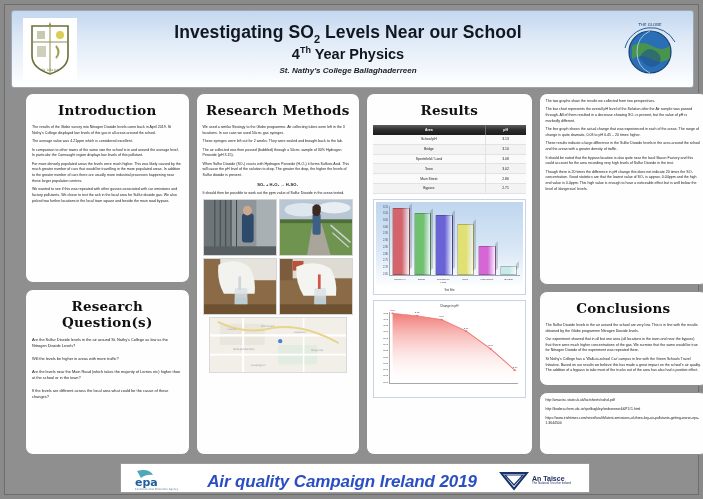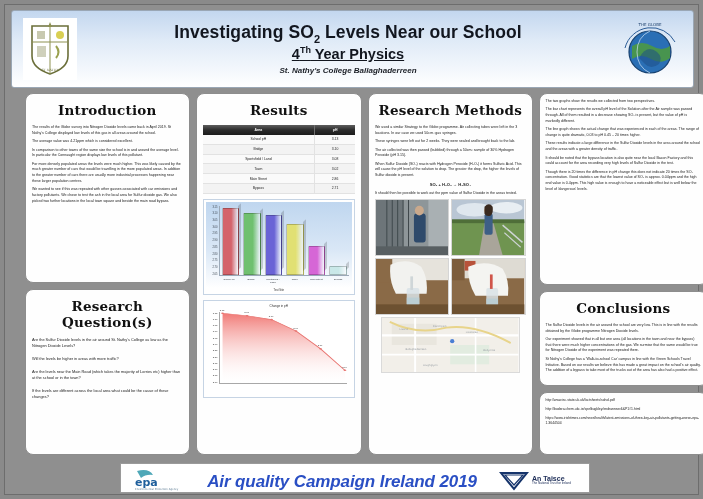--- a/index.html
+++ b/index.html
@@ -39,21 +39,21 @@
   .crest-svg { width: 44px; height: 54px; }
   .title-block {
     flex: 1 1 auto; text-align: center; padding: 0 6px;
   }
   .ptitle {
     font-size: 17.5px; font-weight: bold; color: #12161f;
     letter-spacing: .1px; line-height: 1.08;
   }
   .ptitle sub { font-size: 11px; }
   .psub {
-    font-size: 14.5px; font-weight: bold; color: #12161f; line-height: 1.2; text-decoration: underline;
+    font-size: 14.5px; font-weight: bold; color: #12161f; line-height: 1.2;
   }
   .psub sup { font-size: 9px; }
   .pschool {
     font-size: 8px; font-weight: bold; font-style: italic;
     color: #1b1f26; margin-top: 3px;
   }
   .globe-logo {
     width: 62px; height: 62px; margin-right: 12px; flex: 0 0 auto;
     position: relative;
   }
@@ -291,156 +291,20 @@
         </div>
       </div>
 
       <div class="panel" style="flex:1 1 auto;">
         <h2>Research Question(s)</h2>
         <div class="body-text qlist">
           <p>Are the Sulfur Dioxide levels in the air around St. Nathy's College as low as the Nitrogen Dioxide Levels?</p>
           <p>Will the levels be higher in areas with more traffic?</p>
           <p>Are the levels near the Main Road (which takes the majority of Lorries etc) higher than at the school or in the town?</p>
           <p>If the levels are different across the local area what could be the cause of these changes?</p>
-        </div>
-      </div>
-    </div>
-
-    <div class="col col-3">
-      <div class="panel" style="flex:1 1 auto;">
-        <h2>Results</h2>
-
-        <table class="rtable">
-          <thead>
-            <tr>
-              <th>Area</th>
-              <th>pH</th>
-            </tr>
-          </thead>
-          <tbody>
-            <tr>
-              <td>School pH</td>
-              <td>3.13</td>
-            </tr>
-            <tr>
-              <td>Bridge</td>
-              <td>3.10</td>
-            </tr>
-            <tr>
-              <td>Sportsfield / Land</td>
-              <td>3.08</td>
-            </tr>
-            <tr>
-              <td>Town</td>
-              <td>3.02</td>
-            </tr>
-            <tr>
-              <td>Main Street</td>
-              <td>2.86</td>
-            </tr>
-            <tr>
-              <td>Bypass</td>
-              <td>2.71</td>
-            </tr>
-          </tbody>
-        </table>
-
-        <div class="chartbox">
-          <div class="bar-chart">
-            <div class="bc-yaxis">
-              <span>3.15</span>
-              <span>3.10</span>
-              <span>3.05</span>
-              <span>3.00</span>
-              <span>2.95</span>
-              <span>2.90</span>
-              <span>2.85</span>
-              <span>2.80</span>
-              <span>2.75</span>
-              <span>2.70</span>
-              <span>2.65</span>
-            </div>
-            <div class="bc-plot">
-              <div class="bar-wrap">
-                  <div class="bar" id="bar0" style="height: 96%; background: linear-gradient(to right, rgb(212, 99, 107) 0%, rgb(212, 99, 107) 55%, rgba(255, 255, 255, 0.45) 100%);"></div>
-                </div>
-              <div class="bar-wrap">
-                  <div class="bar" id="bar1" style="height: 90%; background: linear-gradient(to right, rgb(111, 192, 111) 0%, rgb(111, 192, 111) 55%, rgba(255, 255, 255, 0.45) 100%);"></div>
-                </div>
-              <div class="bar-wrap">
-                  <div class="bar" id="bar2" style="height: 86%; background: linear-gradient(to right, rgb(106, 99, 214) 0%, rgb(106, 99, 214) 55%, rgba(255, 255, 255, 0.45) 100%);"></div>
-                </div>
-              <div class="bar-wrap">
-                  <div class="bar" id="bar3" style="height: 74%; background: linear-gradient(to right, rgb(225, 224, 115) 0%, rgb(225, 224, 115) 55%, rgba(255, 255, 255, 0.45) 100%);"></div>
-                </div>
-              <div class="bar-wrap">
-                  <div class="bar" id="bar4" style="height: 42%; background: linear-gradient(to right, rgb(214, 102, 214) 0%, rgb(214, 102, 214) 55%, rgba(255, 255, 255, 0.45) 100%);"></div>
-                </div>
-              <div class="bar-wrap">
-                  <div class="bar" id="bar5" style="height: 12%; background: linear-gradient(to right, rgb(201, 232, 232) 0%, rgb(201, 232, 232) 55%, rgba(255, 255, 255, 0.45) 100%);"></div>
-                </div>
-            </div>
-            <div class="bc-xaxis">
-              <span>School pH</span>
-              <span>Bridge</span>
-              <span>Sportsfield / Land</span>
-              <span>Town</span>
-              <span>Main Street</span>
-              <span>Bypass</span>
-            </div>
-          </div>
-          <div class="bc-xlabel">Test Site</div>
-        </div>
-
-        <div class="chartbox">
-          <div class="line-chart">
-            <div class="lc-title">Change in pH</div>
-            <div class="lc-yaxis">
-              <span>3.15</span>
-              <span>3.10</span>
-              <span>3.05</span>
-              <span>3.00</span>
-              <span>2.95</span>
-              <span>2.90</span>
-              <span>2.85</span>
-              <span>2.80</span>
-              <span>2.75</span>
-              <span>2.70</span>
-              <span>2.65</span>
-              <span>2.60</span>
-            </div>
-            <div class="lc-plot">
-              <svg id="lc-svg" viewBox="0 0 100 100" preserveAspectRatio="none" style="position:absolute;inset:0;width:100%;height:100%">
-                <defs>
-                  <linearGradient id="areaGrad" x1="0" y1="0" x2="0" y2="1">
-                    <stop offset="0%" stop-color="#f0736f" stop-opacity=".95"></stop>
-                    <stop offset="100%" stop-color="#ffffff" stop-opacity=".1"></stop>
-                  </linearGradient>
-                </defs>
-                <path id="lc-area" fill="url(#areaGrad)" d="M2,100 L2,1.7857142857143202 L21.200000000000003,5.357142857142904 L40.400000000000006,10.714285714285722 L59.599999999999994,26.78571428571435 L78.80000000000001,51.785714285714285 L98,82.14285714285712 L98,100 Z"></path>
-                <polyline id="lc-line" fill="none" stroke="#e8736f" stroke-width="0.9" points="2,1.7857142857143202 21.200000000000003,5.357142857142904 40.400000000000006,10.714285714285722 59.599999999999994,26.78571428571435 78.80000000000001,51.785714285714285 98,82.14285714285712"></polyline>
-                <g id="lc-points">
-                    <circle cx="2" cy="1.7857142857143202" r="1.1" fill="#e8736f"></circle>
-                    <circle cx="21.200000000000003" cy="5.357142857142904" r="1.1" fill="#e8736f"></circle>
-                    <circle cx="40.400000000000006" cy="10.714285714285722" r="1.1" fill="#e8736f"></circle>
-                    <circle cx="59.599999999999994" cy="26.78571428571435" r="1.1" fill="#e8736f"></circle>
-                    <circle cx="78.80000000000001" cy="51.785714285714285" r="1.1" fill="#e8736f"></circle>
-                    <circle cx="98" cy="82.14285714285712" r="1.1" fill="#e8736f"></circle>
-                  </g>
-              </svg>
-              <div id="lc-labels" style="position:absolute;inset:0;">
-                  <div style="position: absolute; font-size: 2.4px; color: rgb(68, 68, 68); transform: translate(-50%, -130%); left: 2%; top: 1.78571%; white-space: nowrap;">3.15</div>
-                  <div style="position: absolute; font-size: 2.4px; color: rgb(68, 68, 68); transform: translate(-50%, -130%); left: 21.2%; top: 5.35714%; white-space: nowrap;">3.13</div>
-                  <div style="position: absolute; font-size: 2.4px; color: rgb(68, 68, 68); transform: translate(-50%, -130%); left: 40.4%; top: 10.7143%; white-space: nowrap;">3.10</div>
-                  <div style="position: absolute; font-size: 2.4px; color: rgb(68, 68, 68); transform: translate(-50%, -130%); left: 59.6%; top: 26.7857%; white-space: nowrap;">3.01</div>
-                  <div style="position: absolute; font-size: 2.4px; color: rgb(68, 68, 68); transform: translate(-50%, -130%); left: 78.8%; top: 51.7857%; white-space: nowrap;">2.87</div>
-                  <div style="position: absolute; font-size: 2.4px; color: rgb(68, 68, 68); transform: translate(-50%, -130%); left: 98%; top: 82.1429%; white-space: nowrap;">2.70</div>
-                </div>
-            </div>
-          </div>
         </div>
       </div>
     </div>
 
     <div class="col col-2">
       <div class="panel" style="flex:1 1 auto;">
         <h2>Research Methods</h2>
         <div class="body-text">
           <p>We used a similar Strategy to the Globe programme. Air collecting tubes were left in the 3 locations. In our case we used 50cm³ gas syringes.</p>
           <p>These syringes were left out for 2 weeks. They were sealed and brought back to the lab.</p>
@@ -527,20 +391,156 @@
               <text x="86" y="16">Castlerea</text>
               <text x="24" y="33">Ballaghaderreen</text>
               <text x="104" y="34">Ballymoe</text>
               <text x="42" y="50">Loughglynn</text>
             </g>
           </svg>
         </div>
       </div>
     </div>
 
+    <div class="col col-3">
+      <div class="panel" style="flex:1 1 auto;">
+        <h2>Results</h2>
+
+        <table class="rtable">
+          <thead>
+            <tr>
+              <th>Area</th>
+              <th>pH</th>
+            </tr>
+          </thead>
+          <tbody>
+            <tr>
+              <td>School pH</td>
+              <td>3.13</td>
+            </tr>
+            <tr>
+              <td>Bridge</td>
+              <td>3.10</td>
+            </tr>
+            <tr>
+              <td>Sportsfield / Land</td>
+              <td>3.08</td>
+            </tr>
+            <tr>
+              <td>Town</td>
+              <td>3.02</td>
+            </tr>
+            <tr>
+              <td>Main Street</td>
+              <td>2.86</td>
+            </tr>
+            <tr>
+              <td>Bypass</td>
+              <td>2.71</td>
+            </tr>
+          </tbody>
+        </table>
+
+        <div class="chartbox">
+          <div class="bar-chart">
+            <div class="bc-yaxis">
+              <span>3.15</span>
+              <span>3.10</span>
+              <span>3.05</span>
+              <span>3.00</span>
+              <span>2.95</span>
+              <span>2.90</span>
+              <span>2.85</span>
+              <span>2.80</span>
+              <span>2.75</span>
+              <span>2.70</span>
+              <span>2.65</span>
+            </div>
+            <div class="bc-plot">
+              <div class="bar-wrap">
+                  <div class="bar" id="bar0" style="height: 96%; background: linear-gradient(to right, rgb(212, 99, 107) 0%, rgb(212, 99, 107) 55%, rgba(255, 255, 255, 0.45) 100%);"></div>
+                </div>
+              <div class="bar-wrap">
+                  <div class="bar" id="bar1" style="height: 90%; background: linear-gradient(to right, rgb(111, 192, 111) 0%, rgb(111, 192, 111) 55%, rgba(255, 255, 255, 0.45) 100%);"></div>
+                </div>
+              <div class="bar-wrap">
+                  <div class="bar" id="bar2" style="height: 86%; background: linear-gradient(to right, rgb(106, 99, 214) 0%, rgb(106, 99, 214) 55%, rgba(255, 255, 255, 0.45) 100%);"></div>
+                </div>
+              <div class="bar-wrap">
+                  <div class="bar" id="bar3" style="height: 74%; background: linear-gradient(to right, rgb(225, 224, 115) 0%, rgb(225, 224, 115) 55%, rgba(255, 255, 255, 0.45) 100%);"></div>
+                </div>
+              <div class="bar-wrap">
+                  <div class="bar" id="bar4" style="height: 42%; background: linear-gradient(to right, rgb(214, 102, 214) 0%, rgb(214, 102, 214) 55%, rgba(255, 255, 255, 0.45) 100%);"></div>
+                </div>
+              <div class="bar-wrap">
+                  <div class="bar" id="bar5" style="height: 12%; background: linear-gradient(to right, rgb(201, 232, 232) 0%, rgb(201, 232, 232) 55%, rgba(255, 255, 255, 0.45) 100%);"></div>
+                </div>
+            </div>
+            <div class="bc-xaxis">
+              <span>School pH</span>
+              <span>Bridge</span>
+              <span>Sportsfield / Land</span>
+              <span>Town</span>
+              <span>Main Street</span>
+              <span>Bypass</span>
+            </div>
+          </div>
+          <div class="bc-xlabel">Test Site</div>
+        </div>
+
+        <div class="chartbox">
+          <div class="line-chart">
+            <div class="lc-title">Change in pH</div>
+            <div class="lc-yaxis">
+              <span>3.15</span>
+              <span>3.10</span>
+              <span>3.05</span>
+              <span>3.00</span>
+              <span>2.95</span>
+              <span>2.90</span>
+              <span>2.85</span>
+              <span>2.80</span>
+              <span>2.75</span>
+              <span>2.70</span>
+              <span>2.65</span>
+              <span>2.60</span>
+            </div>
+            <div class="lc-plot">
+              <svg id="lc-svg" viewBox="0 0 100 100" preserveAspectRatio="none" style="position:absolute;inset:0;width:100%;height:100%">
+                <defs>
+                  <linearGradient id="areaGrad" x1="0" y1="0" x2="0" y2="1">
+                    <stop offset="0%" stop-color="#f0736f" stop-opacity=".95"></stop>
+                    <stop offset="100%" stop-color="#ffffff" stop-opacity=".1"></stop>
+                  </linearGradient>
+                </defs>
+                <path id="lc-area" fill="url(#areaGrad)" d="M2,100 L2,1.7857142857143202 L21.200000000000003,5.357142857142904 L40.400000000000006,10.714285714285722 L59.599999999999994,26.78571428571435 L78.80000000000001,51.785714285714285 L98,82.14285714285712 L98,100 Z"></path>
+                <polyline id="lc-line" fill="none" stroke="#e8736f" stroke-width="0.9" points="2,1.7857142857143202 21.200000000000003,5.357142857142904 40.400000000000006,10.714285714285722 59.599999999999994,26.78571428571435 78.80000000000001,51.785714285714285 98,82.14285714285712"></polyline>
+                <g id="lc-points">
+                    <circle cx="2" cy="1.7857142857143202" r="1.1" fill="#e8736f"></circle>
+                    <circle cx="21.200000000000003" cy="5.357142857142904" r="1.1" fill="#e8736f"></circle>
+                    <circle cx="40.400000000000006" cy="10.714285714285722" r="1.1" fill="#e8736f"></circle>
+                    <circle cx="59.599999999999994" cy="26.78571428571435" r="1.1" fill="#e8736f"></circle>
+                    <circle cx="78.80000000000001" cy="51.785714285714285" r="1.1" fill="#e8736f"></circle>
+                    <circle cx="98" cy="82.14285714285712" r="1.1" fill="#e8736f"></circle>
+                  </g>
+              </svg>
+              <div id="lc-labels" style="position:absolute;inset:0;">
+                  <div style="position: absolute; font-size: 2.4px; color: rgb(68, 68, 68); transform: translate(-50%, -130%); left: 2%; top: 1.78571%; white-space: nowrap;">3.15</div>
+                  <div style="position: absolute; font-size: 2.4px; color: rgb(68, 68, 68); transform: translate(-50%, -130%); left: 21.2%; top: 5.35714%; white-space: nowrap;">3.13</div>
+                  <div style="position: absolute; font-size: 2.4px; color: rgb(68, 68, 68); transform: translate(-50%, -130%); left: 40.4%; top: 10.7143%; white-space: nowrap;">3.10</div>
+                  <div style="position: absolute; font-size: 2.4px; color: rgb(68, 68, 68); transform: translate(-50%, -130%); left: 59.6%; top: 26.7857%; white-space: nowrap;">3.01</div>
+                  <div style="position: absolute; font-size: 2.4px; color: rgb(68, 68, 68); transform: translate(-50%, -130%); left: 78.8%; top: 51.7857%; white-space: nowrap;">2.87</div>
+                  <div style="position: absolute; font-size: 2.4px; color: rgb(68, 68, 68); transform: translate(-50%, -130%); left: 98%; top: 82.1429%; white-space: nowrap;">2.70</div>
+                </div>
+            </div>
+          </div>
+        </div>
+      </div>
+    </div>
+
     <div class="col col-4">
 
       <div class="panel" style="height:192px;">
         <div class="body-text">
           <p>The two graphs show the results we collected from two perspectives.</p>
           <p>The bar chart represents the overall pH level of the Solution after the Air sample was passed through. All of them resulted in a decrease showing SO₂ is present, but the value of pH is markedly different.</p>
           <p>The line graph shows the actual change that was experienced in each of the areas. The range of change is quite dramatic, 0.03 to pH 0.45 – 20 times higher.</p>
           <p>These results indicate a large difference in the Sulfur Dioxide levels in the area around the school and the areas with a greater density of traffic.</p>
           <p>It should be noted that the bypass location is also quite near the local Bacon Factory and this could account for the area recording very high levels of Sulfur Dioxide in the test.</p>
           <p>Though there is 20 times the difference in pH change this does not indicate 20 times the SO₂ concentration. Good statistics are that the lowest value of SO₂ is approx. 0.04ppm and the high end value is 0.4ppm. This high value is enough to have a noticeable effect but is well below the level of 'dangerous' levels.</p>

